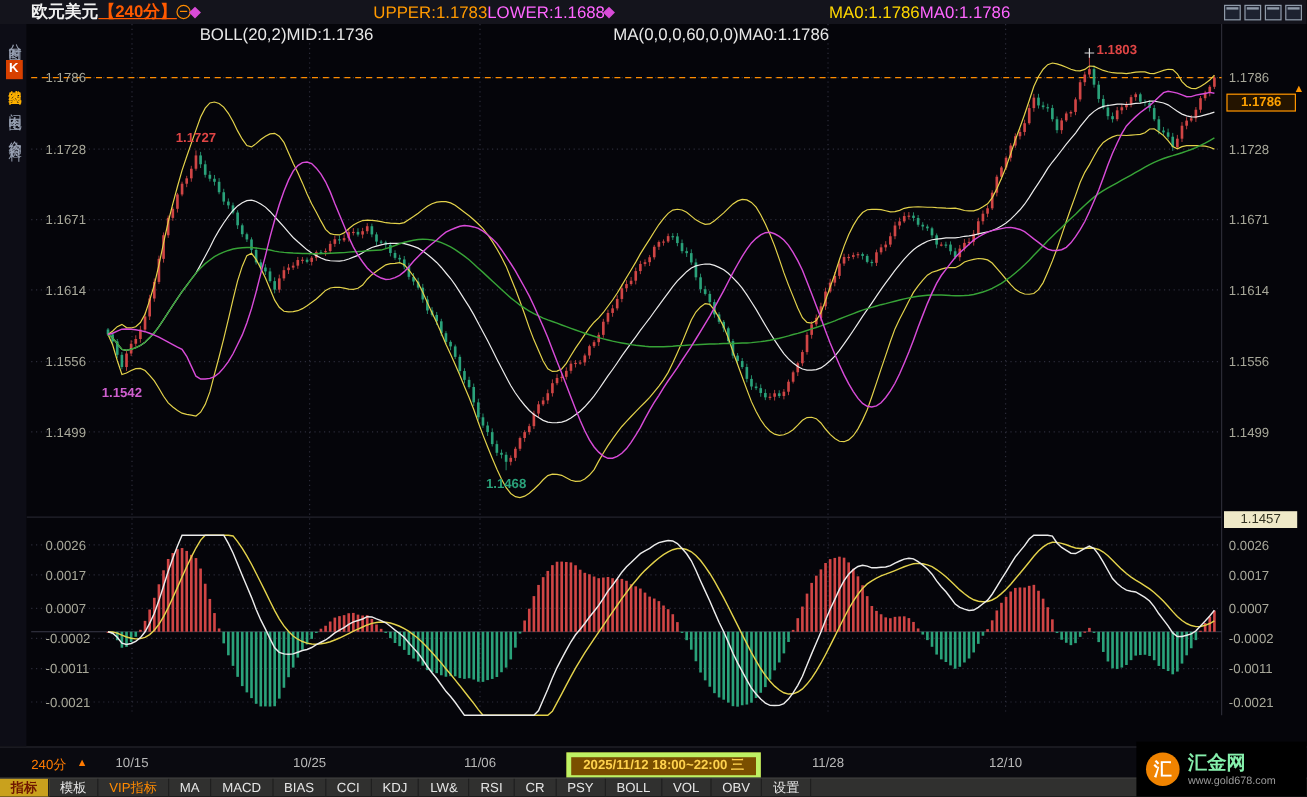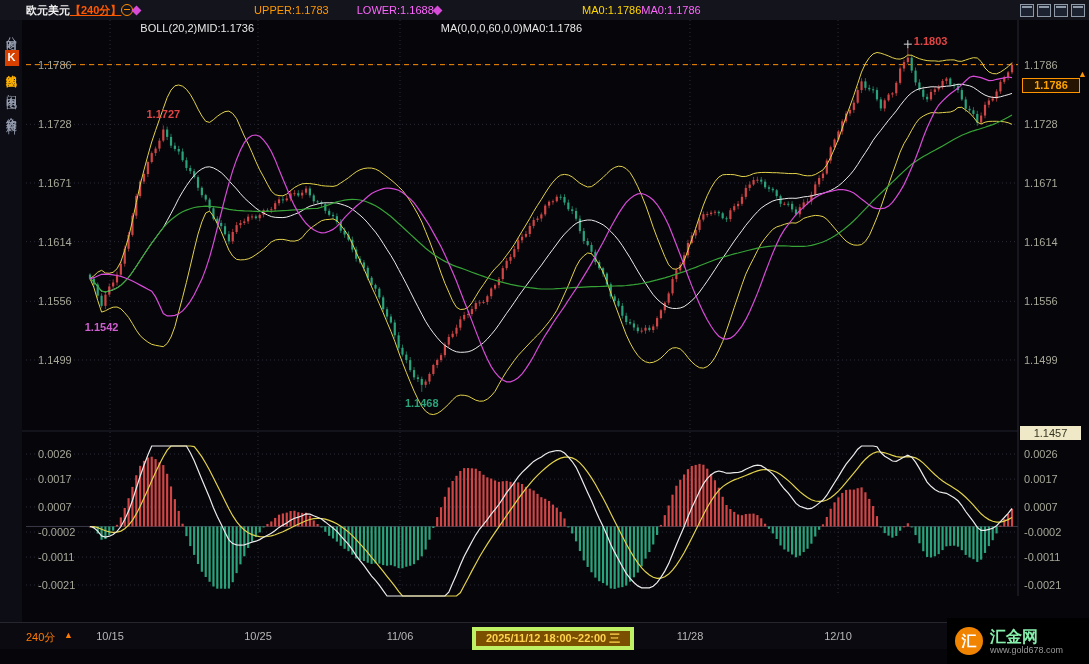--- a/index.html
+++ b/index.html
@@ -1,25 +1,25 @@
 <!DOCTYPE html>
 <html><head>
 <meta charset="utf-8">
 <style>
   html,body{margin:0;padding:0;background:#000;}
   .screen{position:relative;width:1089px;height:664px;background:#05050a;overflow:hidden;
           font-family:"Liberation Sans",sans-serif;}
   
   .topbar{position:absolute;top:0;left:0;right:0;height:20px;background:#14141c;display:flex;
-          align-items:center;gap:0;padding-left:26px;font-size:11px;color:#ddd;z-index:5;}
+          align-items:center;gap:0;padding-left:26px;font-size:14px;color:#ddd;z-index:5;}
   .t-sym{color:#f0f0f0;font-weight:bold;}
   .t-period{color:#ff5a00;font-weight:bold;text-decoration:underline;}
   .t-white{color:#e8e8e8;margin-top:36px;}
   .t-upper{color:#ff9900;}
-  .t-lower{color:#ff66ff;padding-left:28px;}
+  .t-lower{color:#ff66ff;}
   .t-yellow{color:#ffd700;}
   .t-magenta{color:#ff66ff;}
   .circle-minus{width:10px;height:10px;border:1px solid #ff8c00;border-radius:50%;position:relative;display:inline-block;}
   .circle-minus::after{content:"";position:absolute;left:2px;right:2px;top:4px;height:1px;background:#ff8c00;}
   .ind-icon{width:7px;height:7px;background:#d84bd8;transform:rotate(45deg);display:inline-block;}
   .win-icons{position:absolute;right:4px;top:4px;display:flex;gap:3px;}
   .win-icon{width:12px;height:11px;border:1px solid #8f9aa8;background:#1d2230;position:relative;cursor:pointer;}
   .win-icon::before{content:"";position:absolute;left:1px;right:1px;top:1px;height:2px;background:#8f9aa8;}
   
   .sidebar{position:absolute;top:20px;left:0;width:22px;bottom:42px;background:#0d0d16;display:flex;
@@ -910,20 +910,38 @@
     <span class="period-arrow">▲</span>
     <span class="selected-date">2025/11/12 18:00~22:00 三</span>
   <span class="date-label" style="left: 110px;">10/15</span>
       <span class="date-label" style="left: 258px; text-align: right;">10/25</span>
       <span class="date-label" style="left: 400px;">11/06</span>
       <span class="date-label" style="left: 690px;">11/28</span>
       <span class="date-label" style="left: 838px;">12/10</span>
       <span class="date-label" style="left: 1014px;">1</span>
     </div>
 
+  <div class="tabbar" id="tabbar">
+      <div class="tab selected">指标</div>
+      <div class="tab">模板</div>
+      <div class="tab accent">VIP指标</div>
+      <div class="tab">MA</div>
+      <div class="tab">MACD</div>
+      <div class="tab">BIAS</div>
+      <div class="tab">CCI</div>
+      <div class="tab">KDJ</div>
+      <div class="tab">LW&amp;</div>
+      <div class="tab">RSI</div>
+      <div class="tab">CR</div>
+      <div class="tab">PSY</div>
+      <div class="tab">BOLL</div>
+      <div class="tab">VOL</div>
+      <div class="tab">OBV</div>
+      <div class="tab">设置</div>
+    </div>
 
   <div class="logo">
     <div class="logo-circle">汇</div>
     <div>
       <div class="logo-title">汇金网</div>
       <div class="logo-url">www.gold678.com</div>
     </div>
   </div>
 
 </div>

